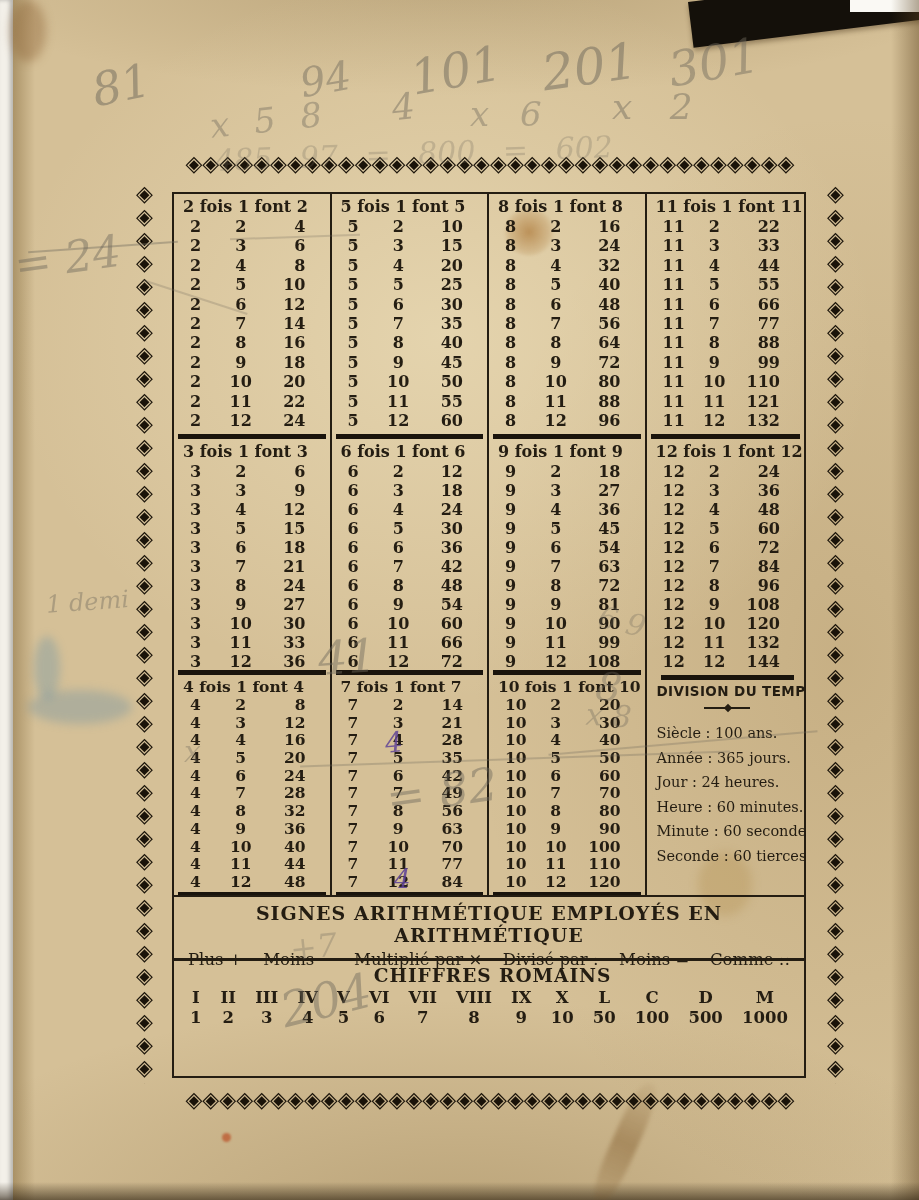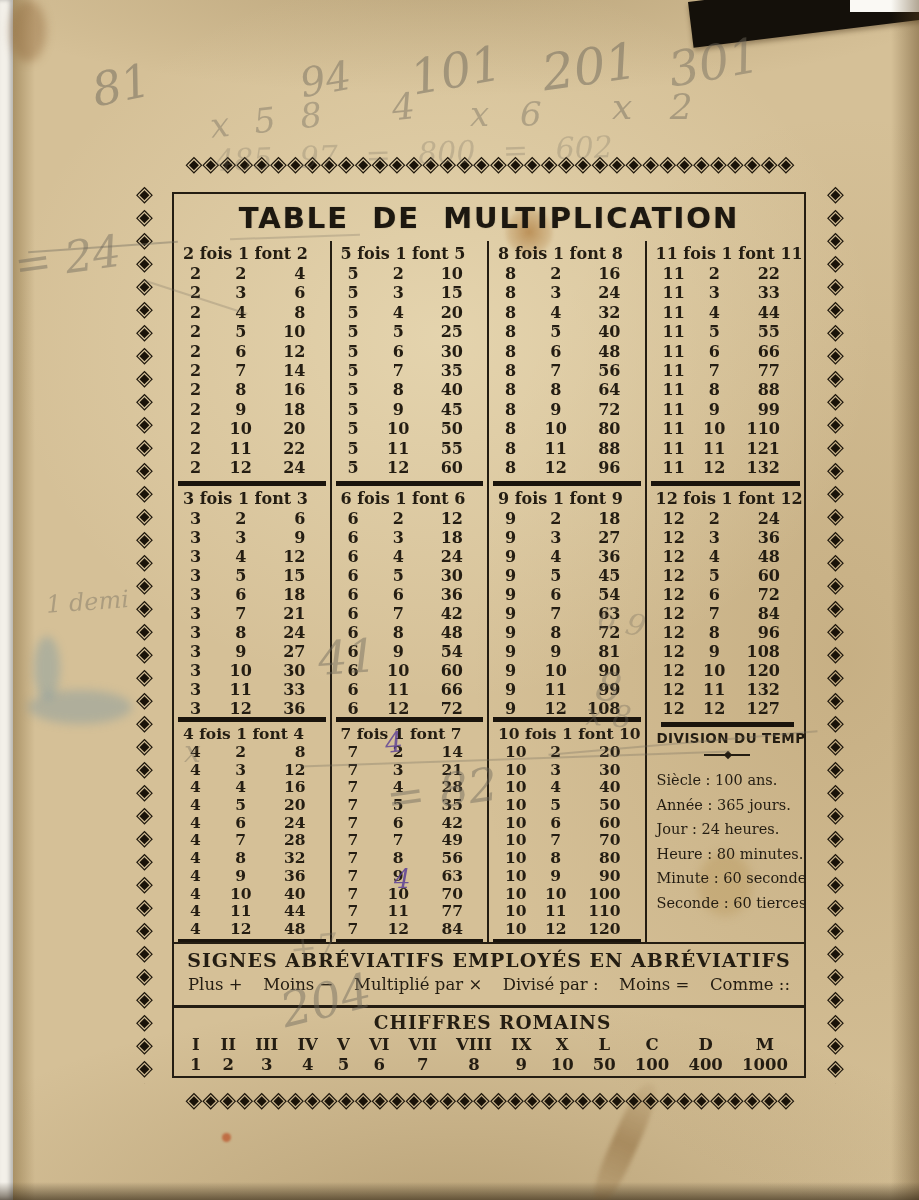--- a/index.html
+++ b/index.html
@@ -120,21 +120,20 @@
   <div class="stain stain-blue-1"></div>
   <div class="stain stain-blue-2"></div>
   <div class="stain stain-yellow"></div>
 
   <div class="orn orn-h orn-top">◈◈◈◈◈◈◈◈◈◈◈◈◈◈◈◈◈◈◈◈◈◈◈◈◈◈◈◈◈◈◈◈◈◈◈◈</div>
   <div class="orn orn-h orn-bottom">◈◈◈◈◈◈◈◈◈◈◈◈◈◈◈◈◈◈◈◈◈◈◈◈◈◈◈◈◈◈◈◈◈◈◈◈</div>
   <div class="orn orn-v orn-left">◈◈◈◈◈◈◈◈◈◈◈◈◈◈◈◈◈◈◈◈◈◈◈◈◈◈◈◈◈◈◈◈◈◈◈◈◈◈◈◈◈◈◈◈◈</div>
   <div class="orn orn-v orn-right">◈◈◈◈◈◈◈◈◈◈◈◈◈◈◈◈◈◈◈◈◈◈◈◈◈◈◈◈◈◈◈◈◈◈◈◈◈◈◈◈◈◈◈◈◈</div>
 
   <div class="frame">
-    <div class="title">TABLE DE MULTIPLICATION</div>
     <div class="band band-1">
         <div class="block mult">
           <div class="hdr">2 fois 1 font 2</div>
           <div class="row">
             <span class="c0">2</span>
             <span class="c1">2</span>
             <span class="c2">4</span>
           </div>
           <div class="row">
             <span class="c0">2</span>
@@ -585,21 +584,21 @@
             <span class="c2">120</span>
           </div>
           <div class="row">
             <span class="c0">12</span>
             <span class="c1">11</span>
             <span class="c2">132</span>
           </div>
           <div class="row">
             <span class="c0">12</span>
             <span class="c1">12</span>
-            <span class="c2">127</span>
+            <span class="c2">144</span>
           </div>
         </div>
       </div>
     <div class="band band-3">
         <div class="block mult">
           <div class="hdr">4 fois 1 font 4</div>
           <div class="row">
             <span class="c0">4</span>
             <span class="c1">2</span>
             <span class="c2">8</span>
@@ -770,27 +769,27 @@
             <span class="c1">12</span>
             <span class="c2">120</span>
           </div>
         </div>
         <div class="block division">
           <div class="div-title">DIVISION DU TEMPS</div>
           <div class="div-divider"></div>
           <div class="div-item">Siècle :  100 ans.</div>
           <div class="div-item">Année :  365 jours.</div>
           <div class="div-item">Jour : 24 heures.</div>
-          <div class="div-item">Heure : 80 minutes.</div>
+          <div class="div-item">Heure : 60 minutes.</div>
           <div class="div-item">Minute : 60 secondes.</div>
           <div class="div-item">Seconde : 60 tierces.</div>
         </div>
       </div>
     <div class="signes">
-      <div class="signes-title">SIGNES ABRÉVIATIFS EMPLOYÉS EN ABRÉVIATIFS</div>
+      <div class="signes-title">SIGNES ARITHMÉTIQUE EMPLOYÉS EN ARITHMÉTIQUE</div>
       <div class="signes-line">
           <span>Plus +</span>
           <span>Moins −</span>
           <span>Multiplié par ×</span>
           <span>Divisé par :</span>
           <span>Moins =</span>
           <span>Comme ::</span>
         </div>
     </div>
     <div class="chiffres">
@@ -839,21 +838,21 @@
           <div class="cr-col">
             <div>L</div>
             <div>50</div>
           </div>
           <div class="cr-col">
             <div>C</div>
             <div>100</div>
           </div>
           <div class="cr-col">
             <div>D</div>
-            <div>400</div>
+            <div>500</div>
           </div>
           <div class="cr-col">
             <div>M</div>
             <div>1000</div>
           </div>
         </div>
     </div>
   </div>
 
   <div id="hw-layer">

